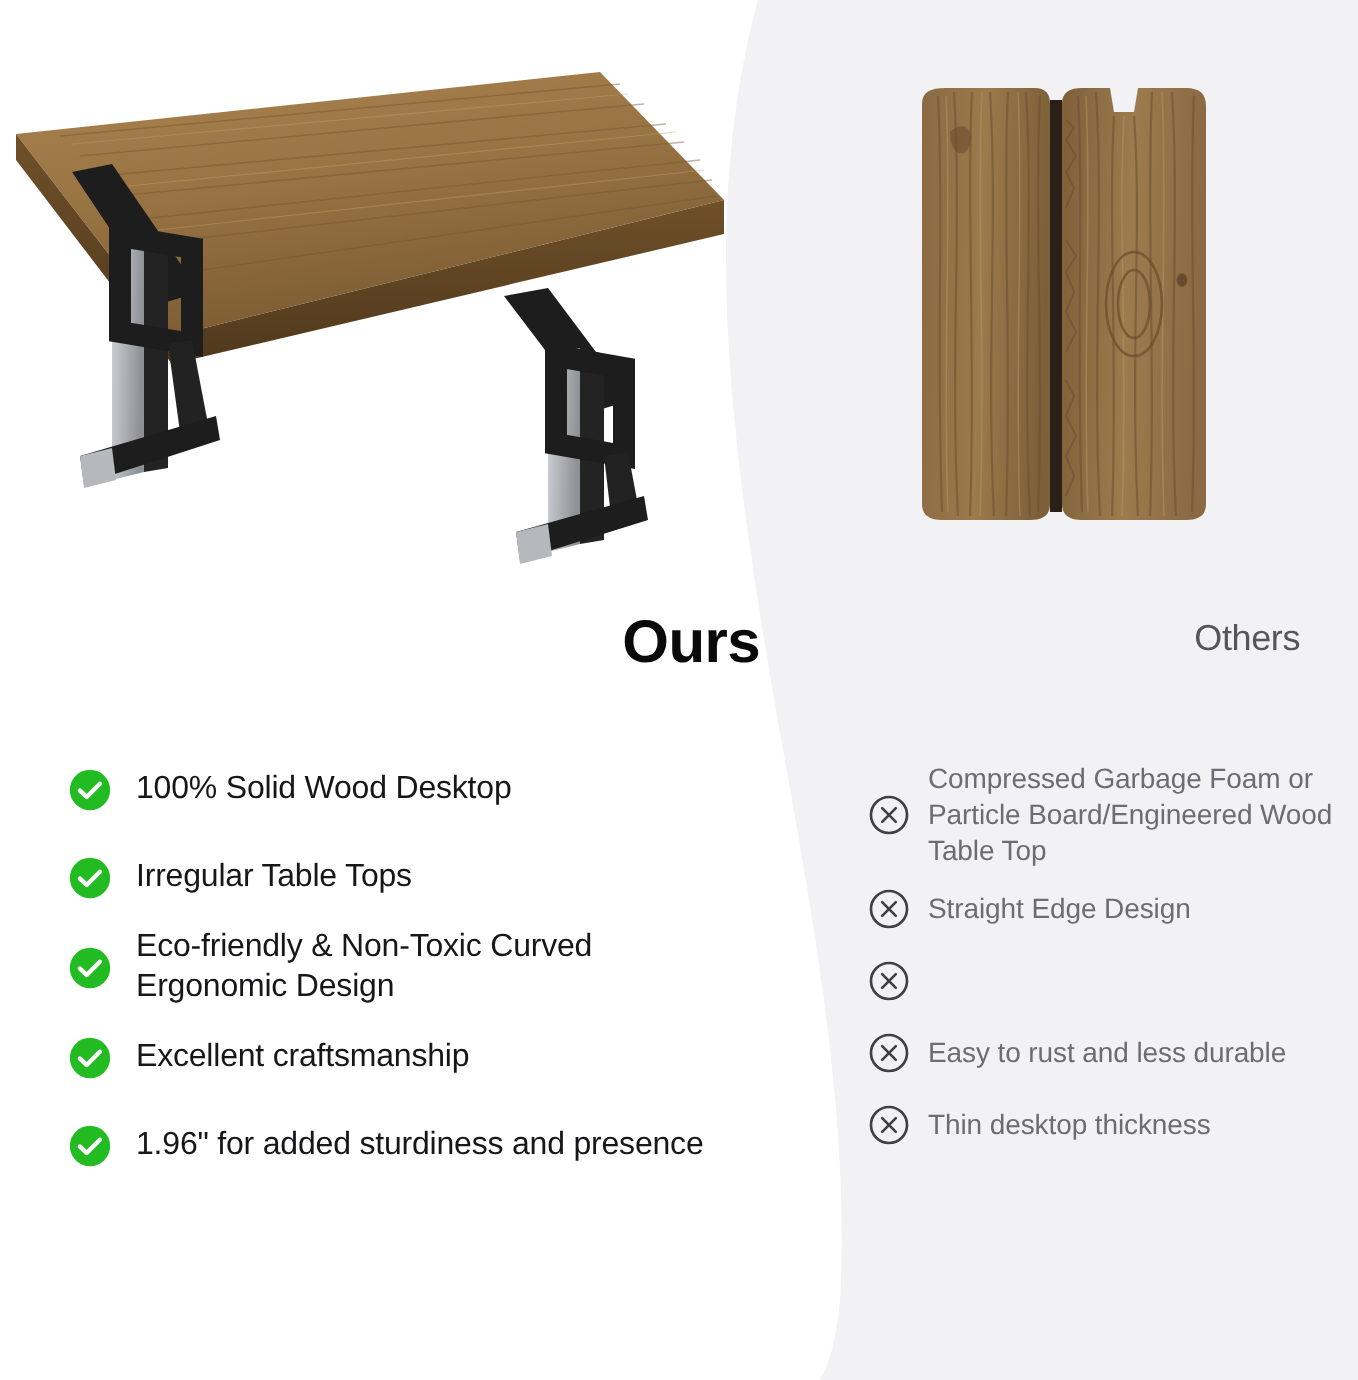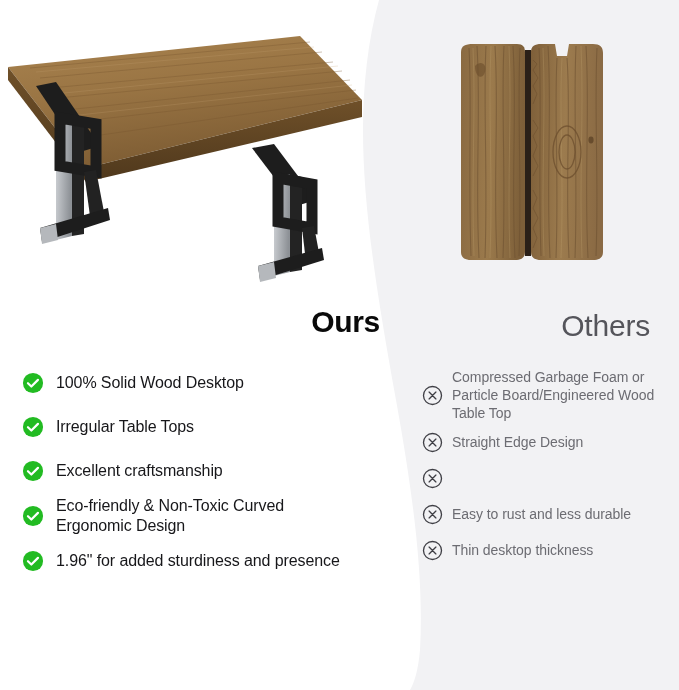--- a/index.html
+++ b/index.html
@@ -62,30 +62,30 @@
     left: 0; width: 380px;
     top: 305px;
     font-size: 30px;
     font-weight: 700;
     color: #0a0a0a;
     letter-spacing: -0.3px;
   }
   .heading-others {
     left: 400px; width: 250px;
     top: 309px;
-    font-size: 30px;
+    font-size: 18px;
     font-weight: 400;
     color: #55555b;
     letter-spacing: -0.2px;
   }
 
   
   .list {
     position: absolute;
-    margin: 0; padding: 0;
+    margin: 12px; padding: 0;
     list-style: none;
   }
   .list-ours {
     left: 22px;
     top: 364px;
     width: 340px;
   }
   .list-others {
     left: 422px;
     top: 368px;
@@ -218,28 +218,28 @@
           <circle cx="12" cy="12" r="11" fill="#22bb22"></circle>
           <path d="M 6.5 12.3 L 10.2 15.8 L 17.4 8.6" fill="none" stroke="#ffffff" stroke-width="2.4" stroke-linecap="round" stroke-linejoin="round"></path>
         </svg>
         <span class="li-text">Irregular Table Tops</span>
       </li>
       <li class="li">
         <svg class="li-icon" viewBox="0 0 24 24">
           <circle cx="12" cy="12" r="11" fill="#22bb22"></circle>
           <path d="M 6.5 12.3 L 10.2 15.8 L 17.4 8.6" fill="none" stroke="#ffffff" stroke-width="2.4" stroke-linecap="round" stroke-linejoin="round"></path>
         </svg>
+        <span class="li-text">Eco-friendly &amp; Non-Toxic Curved Ergonomic Design</span>
+      </li>
+      <li class="li">
+        <svg class="li-icon" viewBox="0 0 24 24">
+          <circle cx="12" cy="12" r="11" fill="#22bb22"></circle>
+          <path d="M 6.5 12.3 L 10.2 15.8 L 17.4 8.6" fill="none" stroke="#ffffff" stroke-width="2.4" stroke-linecap="round" stroke-linejoin="round"></path>
+        </svg>
         <span class="li-text">Excellent craftsmanship</span>
-      </li>
-      <li class="li">
-        <svg class="li-icon" viewBox="0 0 24 24">
-          <circle cx="12" cy="12" r="11" fill="#22bb22"></circle>
-          <path d="M 6.5 12.3 L 10.2 15.8 L 17.4 8.6" fill="none" stroke="#ffffff" stroke-width="2.4" stroke-linecap="round" stroke-linejoin="round"></path>
-        </svg>
-        <span class="li-text">Eco-friendly &amp; Non-Toxic Curved Ergonomic Design</span>
       </li>
       <li class="li">
         <svg class="li-icon" viewBox="0 0 24 24">
           <circle cx="12" cy="12" r="11" fill="#22bb22"></circle>
           <path d="M 6.5 12.3 L 10.2 15.8 L 17.4 8.6" fill="none" stroke="#ffffff" stroke-width="2.4" stroke-linecap="round" stroke-linejoin="round"></path>
         </svg>
         <span class="li-text">1.96" for added sturdiness and presence</span>
       </li>
     </ul>
   </div>

